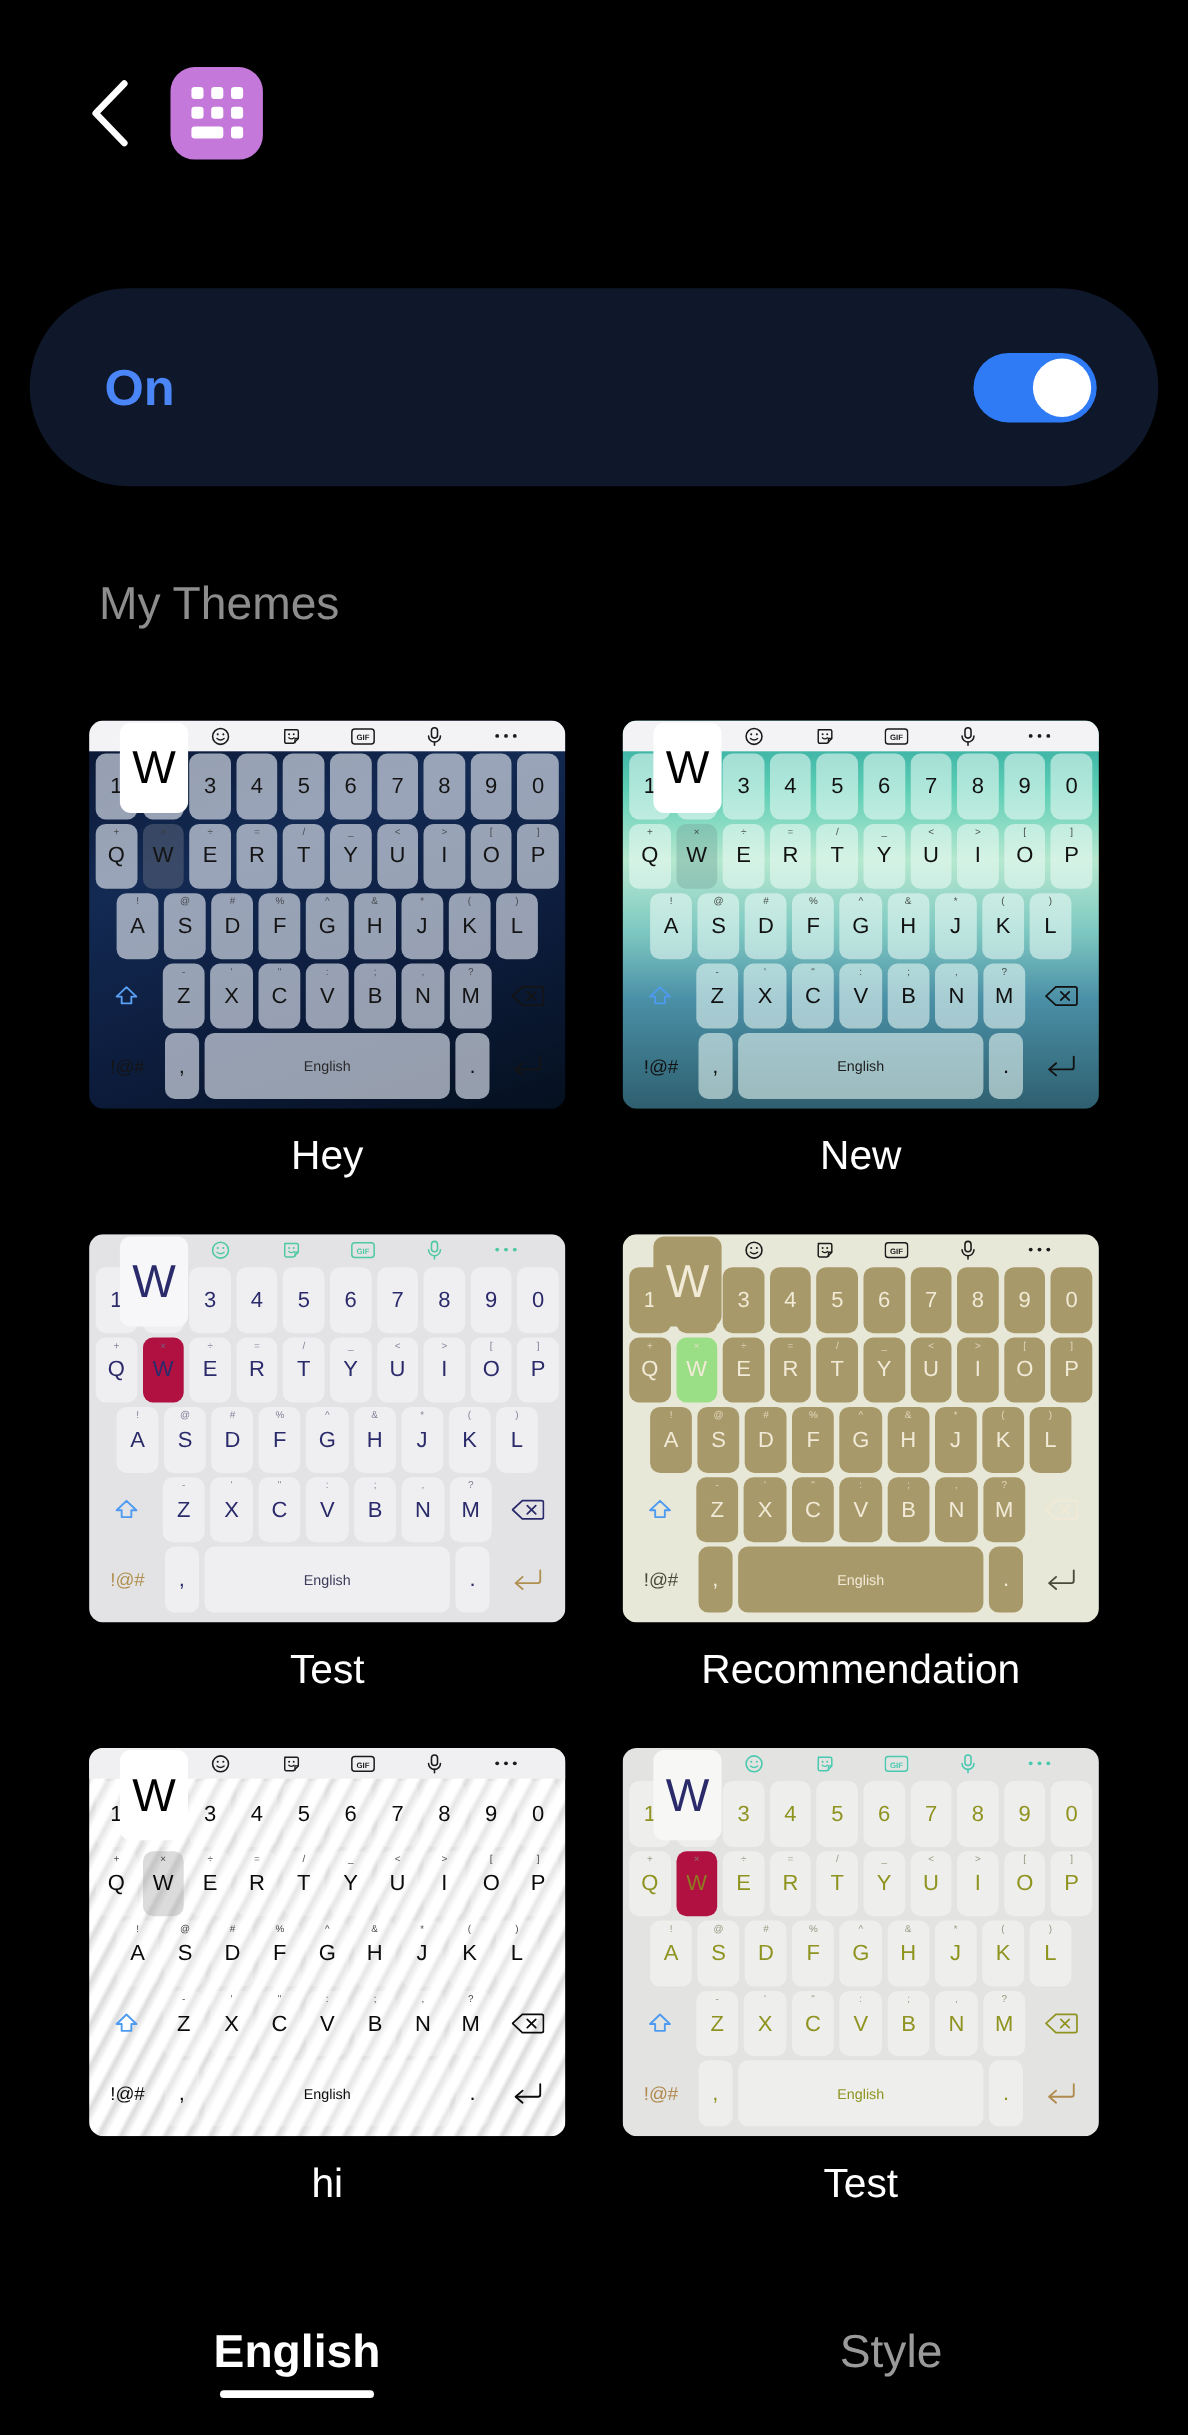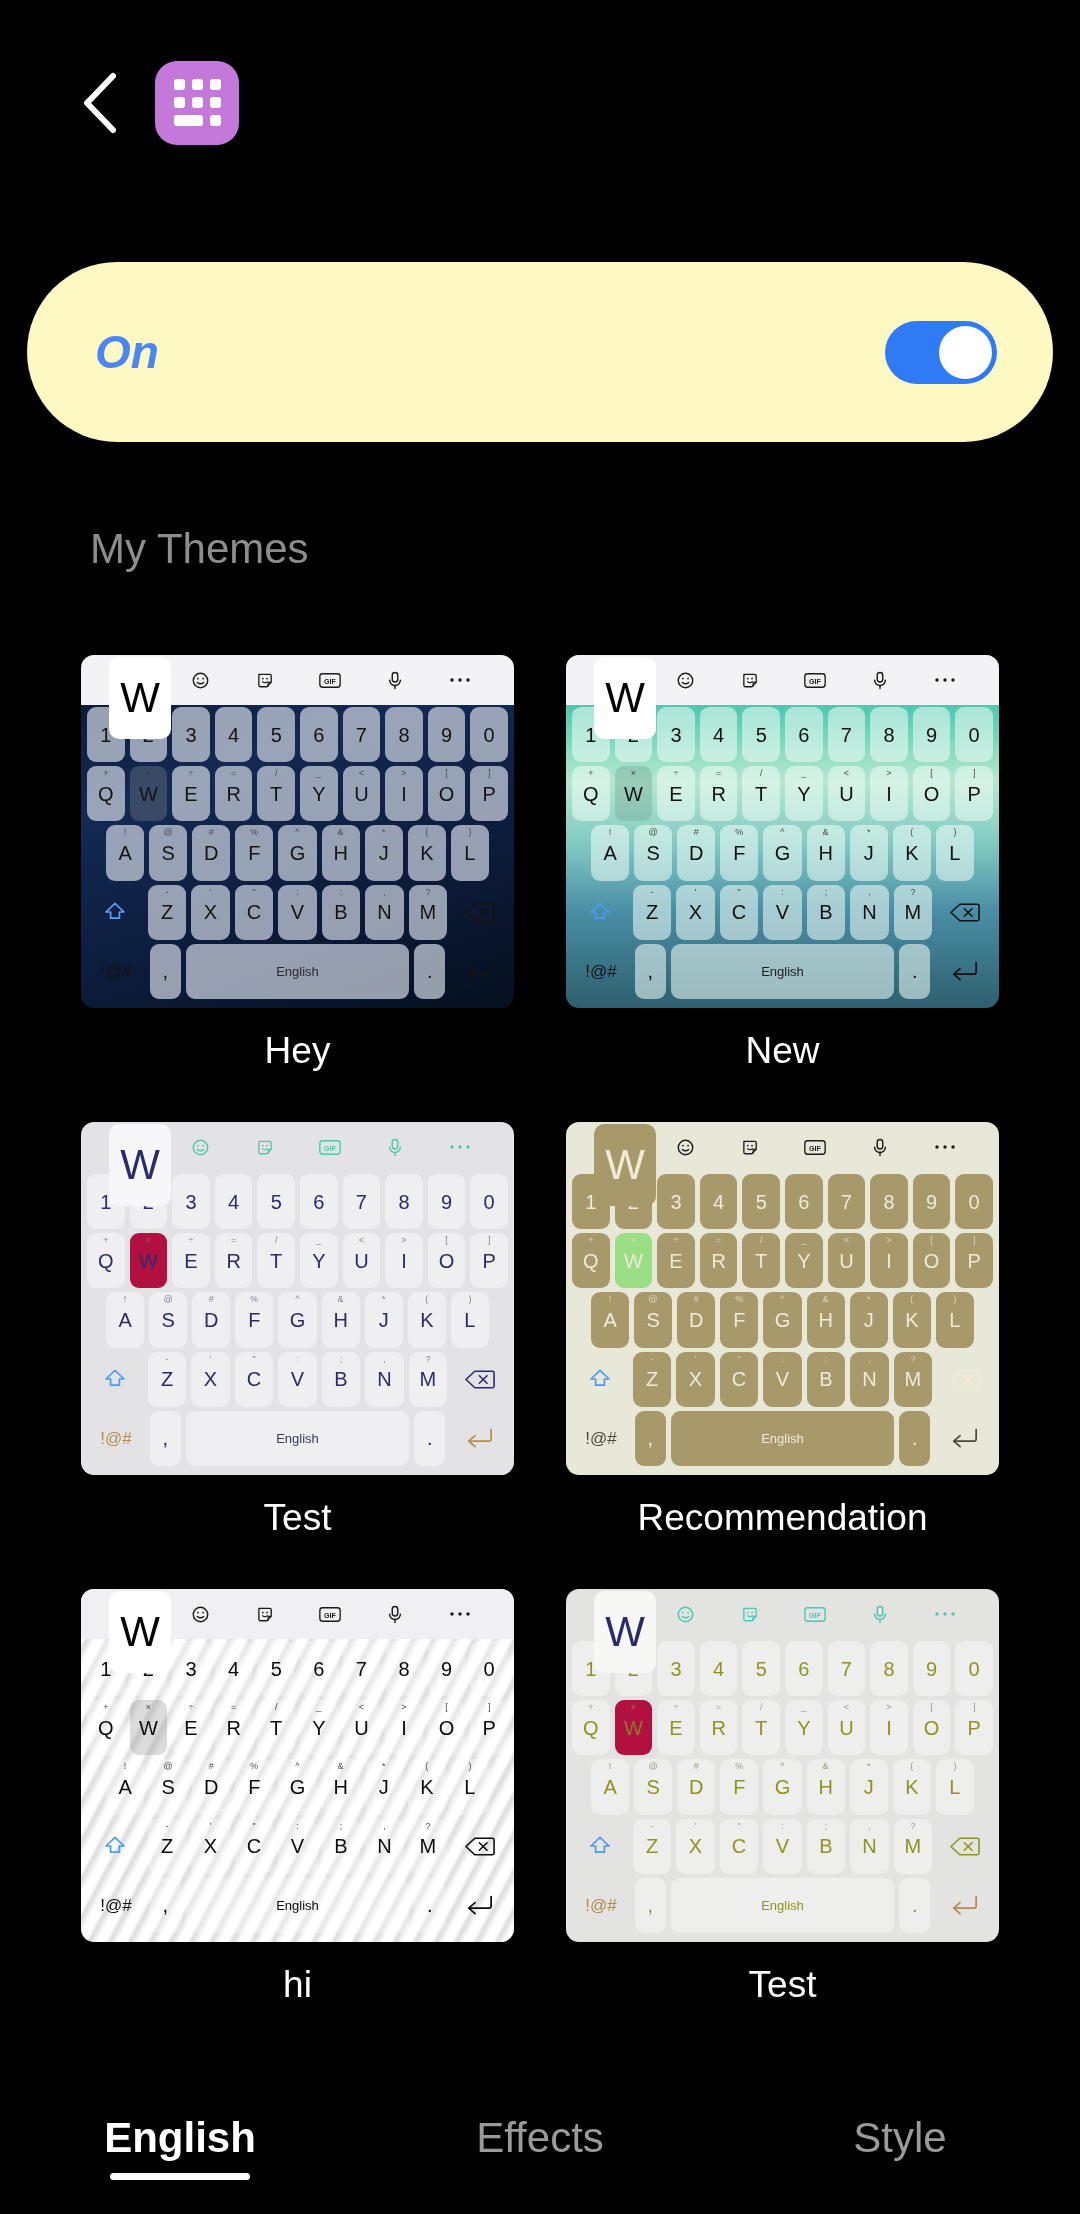--- a/index.html
+++ b/index.html
@@ -25,23 +25,23 @@
     background:#c478da; margin-right:48px;
     display:flex; align-items:center; justify-content:center;
   }
   .app-icon .grid { display:grid; grid-template-columns:repeat(3,11px); grid-gap:7px; }
   .app-icon .dot { width:11px; height:11px; background:#fff; border-radius:3px; }
   .app-icon .dot.wide { grid-column: span 2; width:29px; }
 
   
   .toggle-card {
     position:absolute; left:27px; top:262px; width:1026px; height:180px;
-    background:#fef9c3; border-radius:90px;
+    background:#0f172a; border-radius:90px;
     display:flex; align-items:center; justify-content:space-between;
-    padding:0 56px 0 68px; cursor:pointer;font-style:italic;
+    padding:0 56px 0 68px; cursor:pointer;
   }
   .toggle-label { color:#4a86f7; font-size:46px; font-weight:bold; }
   .switch { width:112px; height:63px; border-radius:34px; background:#2f7bf6; position:relative; flex:0 0 auto; cursor:pointer; }
   .switch .knob { position:absolute; right:5px; top:5px; width:53px; height:53px; border-radius:50%; background:#fff; }
 
   
   .section-label { position:absolute; left:90px; top:525px; color:#8d8d8d; font-size:42px; }
 
   
   .grid-wrap {
@@ -57,21 +57,21 @@
   .kb {
     position:relative; width:433px; height:353px; border-radius:13px;
     overflow:hidden; cursor:pointer;
     display:flex; flex-direction:column;
   }
   .kb-bg { position:absolute; inset:0; }
   .kb-inner { position:relative; z-index:2; display:flex; flex-direction:column; height:100%; padding:0 6px 7px; }
 
   
   .kb-toolbar {
-    height:50px; flex:0 0 auto; margin:0 -6px;
+    height:28px; flex:0 0 auto; margin:0 -6px;
     display:flex; align-items:center; justify-content:space-around;
     padding:4px 22px;
   }
   .tb-icon { width:22px; height:22px; display:flex; align-items:center; justify-content:center; }
   .tb-icon svg { display:block; }
 
   
   .kb-row { flex:1 1 0; display:flex; align-items:center; justify-content:center; gap:5px; padding:2px 0; }
   .key {
     position:relative; flex:1 1 0; height:100%; border-radius:9px;
@@ -1458,22 +1458,18 @@
         <div class="theme-name">Test</div>
       </div>
     </div>
 
   <div class="tabs">
     <div class="tab active">
       <span class="tab-label">English</span>
       <span class="tab-underline"></span>
     </div>
     <div class="tab">
-      <span class="tab-label">Effects</span>
-      <span class="tab-underline"></span>
-    </div>
-    <div class="tab">
       <span class="tab-label">Style</span>
       <span class="tab-underline"></span>
     </div>
   </div>
 
 </div>
 
 </body></html>

